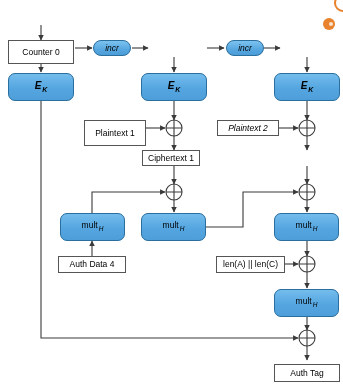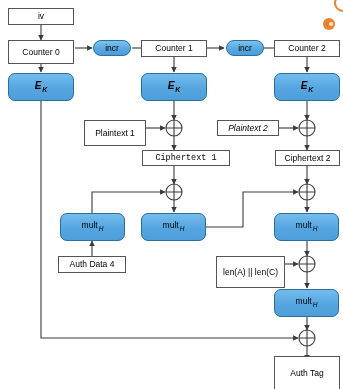--- a/index.html
+++ b/index.html
@@ -44,20 +44,21 @@
     background: #5eaee4;
     border: 1px solid #2b6f9e;
     border-radius: 7px;
     background-image: linear-gradient(to bottom, #74bced 0%, #55a6e0 55%, #4e9fd9 100%);
   }
   .pill-node {
     background: #5eaee4;
     border: 1px solid #2b6f9e;
     border-radius: 9px;
     background-image: linear-gradient(to bottom, #7cc2ef 0%, #56a7e0 60%, #4c9cd7 100%);
+    font-style: italic;
   }
   .ek-label {
     font-style: italic;
     font-size: 10px;
     font-weight: bold;
   }
   .ek-label .sub {
     font-size: 7px;
     font-style: italic;
     font-weight: bold;
@@ -164,86 +165,74 @@
     <g stroke="#3a3a3a" stroke-width="1.1">
       <path d="M 166 128 L 182 128 M 174 120 L 174 136"></path>
       <path d="M 299 128 L 315 128 M 307 120 L 307 136"></path>
       <path d="M 166 192 L 182 192 M 174 184 L 174 200"></path>
       <path d="M 299 192 L 315 192 M 307 184 L 307 200"></path>
       <path d="M 299 264 L 315 264 M 307 256 L 307 272"></path>
       <path d="M 299 338 L 315 338 M 307 330 L 307 346"></path>
     </g>
   </svg>
 
-  <div class="node rect-node" style="left:8px; top:8px; width:66px; height:17px;">
-    <span>iv</span>
-  </div>
 
   <div class="node rect-node" style="left:8px; top:40px; width:66px; height:24px;">
     <span>Counter 0</span>
   </div>
   <div class="node pill-node" style="left:93px; top:40px; width:38px; height:16px;">
     <span>incr</span>
   </div>
-  <div class="node rect-node" style="left:141px; top:40px; width:66px; height:17px;">
-    <span>Counter 1</span>
-  </div>
   <div class="node pill-node" style="left:226px; top:40px; width:38px; height:16px;">
     <span>incr</span>
   </div>
-  <div class="node rect-node" style="left:274px; top:40px; width:66px; height:17px;">
-    <span>Counter 2</span>
-  </div>
 
   <div class="node round-node" style="left:8px; top:73px; width:66px; height:28px;">
     <span class="ek-label"><span>E</span><span class="sub">K</span></span>
   </div>
   <div class="node round-node" style="left:141px; top:73px; width:66px; height:28px;">
     <span class="ek-label"><span>E</span><span class="sub">K</span></span>
   </div>
   <div class="node round-node" style="left:274px; top:73px; width:66px; height:28px;">
     <span class="ek-label"><span>E</span><span class="sub">K</span></span>
   </div>
 
   <div class="node rect-node" style="left:84px; top:120px; width:62px; height:26px;">
     <span>Plaintext 1</span>
   </div>
   <div class="node rect-node" style="left:217px; top:120px; width:62px; height:16px;font-style:italic;">
     <span>Plaintext 2</span>
   </div>
 
-  <div class="node rect-node" style="left:142px; top:150px; width:88px; height:16px;font-family:Liberation Mono, monospace;">
+  <div class="node rect-node" style="left:142px; top:150px; width:58px; height:16px;">
     <span>Ciphertext 1</span>
-  </div>
-  <div class="node rect-node" style="left:275px; top:150px; width:65px; height:16px;">
-    <span>Ciphertext 2</span>
   </div>
 
   <div class="node round-node" style="left:60px; top:213px; width:65px; height:28px;">
     <span class="mult-label"><span>mult</span><span class="sub">H</span></span>
   </div>
   <div class="node round-node" style="left:141px; top:213px; width:65px; height:28px;">
     <span class="mult-label"><span>mult</span><span class="sub">H</span></span>
   </div>
   <div class="node round-node" style="left:274px; top:213px; width:65px; height:28px;">
     <span class="mult-label"><span>mult</span><span class="sub">H</span></span>
   </div>
   <div class="node round-node" style="left:274px; top:289px; width:65px; height:28px;">
     <span class="mult-label"><span>mult</span><span class="sub">H</span></span>
   </div>
 
   <div class="node rect-node" style="left:58px; top:256px; width:68px; height:17px;">
     <span>Auth Data 4</span>
   </div>
 
-  <div class="node rect-node" style="left:216px; top:256px; width:69px; height:32px;">
+  <div class="node rect-node" style="left:216px; top:256px; width:69px; height:17px;">
     <span>len(A) || len(C)</span>
   </div>
 
-  <div class="node rect-node" style="left:274px; top:356px; width:66px; height:34px;">
+  <div class="node rect-node" style="left:274px; top:364px; width:66px; height:18px;">
     <span>Auth Tag</span>
   </div>
 
   <div class="cursor-arc" style="left:334px; top:-6px; width:14px; height:14px;"></div>
   <div class="cursor-dot" style="left:323px; top:18px; width:12px; height:12px;"></div>
   <div class="cursor-dot" style="left:329px; top:22px; width:4px; height:4px; background:#fbe3cf;"></div>
 
 </div>
 
 </body></html>

